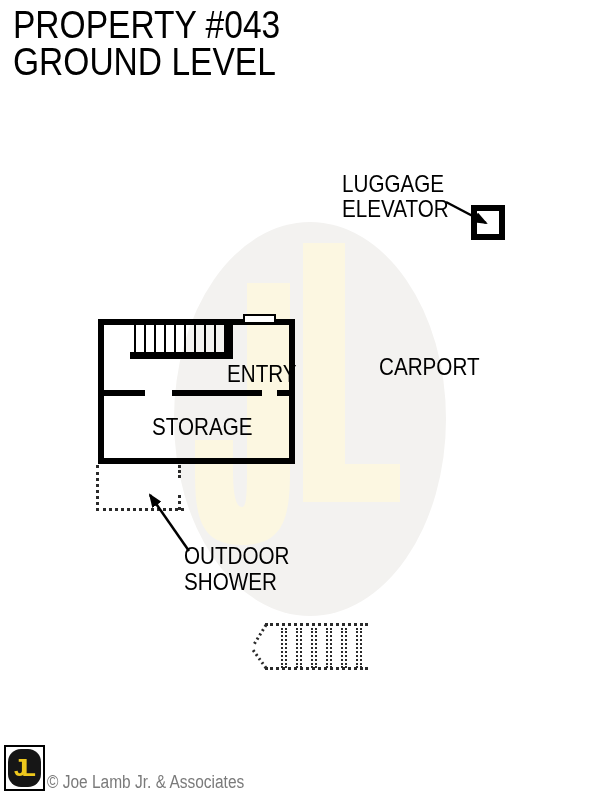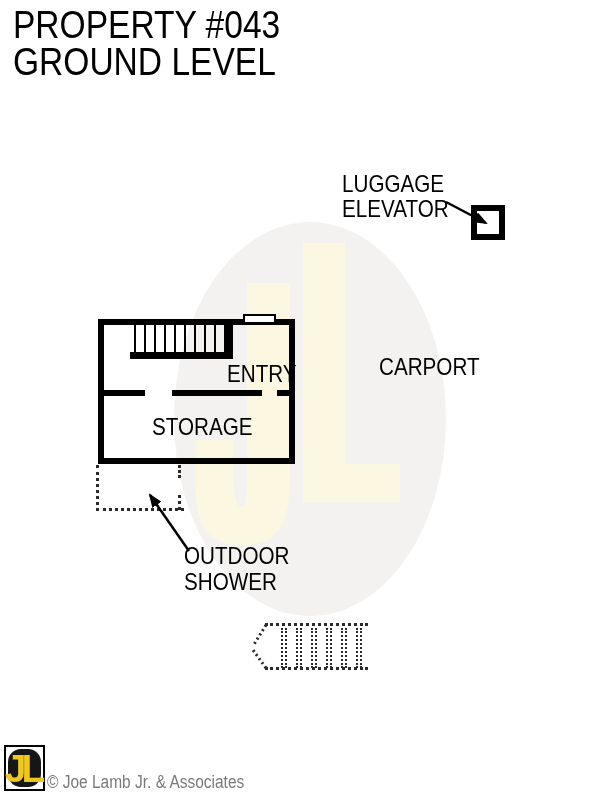--- a/index.html
+++ b/index.html
@@ -54,21 +54,21 @@
   .st-bar{top:628px;height:40px;width:6px;box-sizing:border-box;
      border-left:2px dotted #2a2a2a;border-right:2px dotted #2a2a2a;}
 
   
   #arrows{left:0;top:0;z-index:2;pointer-events:none;}
 
   
   #logo{left:4px;top:745px;width:41px;height:46px;border:2px solid #000;box-sizing:border-box;background:#fff;z-index:1;}
   #logo-inner{position:absolute;left:2px;top:2px;right:2px;bottom:2px;background:#161616;border-radius:13px;
      display:flex;align-items:center;justify-content:center;}
-  #logo-jl{color:#eec81d;font-weight:700;font-size:39px;letter-spacing:-5px;padding-right:4px;line-height:1;}
+  #logo-jl{color:#eec81d;font-weight:700;font-size:23px;letter-spacing:-5px;padding-right:4px;line-height:1;}
   #copyright{left:47px;top:772px;font-size:18px;color:#7a7a7a;}
 </style>
 </head>
 <body>
 
 <svg id="watermark" class="abs" width="600" height="800" viewBox="0 0 600 800" aria-hidden="true">
   <ellipse cx="310" cy="419" rx="136" ry="197" fill="#f3f2f0"></ellipse>
   <path d="M247 283 H290 V470 C290 515 285 545 242 545 C199 545 195 515 195 470 V440 H233 V470
            C233 495 236 507 242 507 C246 507 247 498 247 470 Z" fill="#fcf7e1"></path>
   <path d="M303 243 H345 V464 H400 V502 H303 Z" fill="#fcf7e1"></path>

